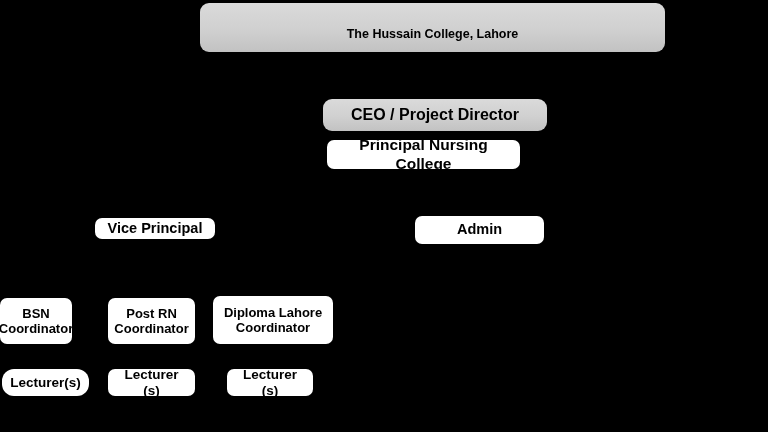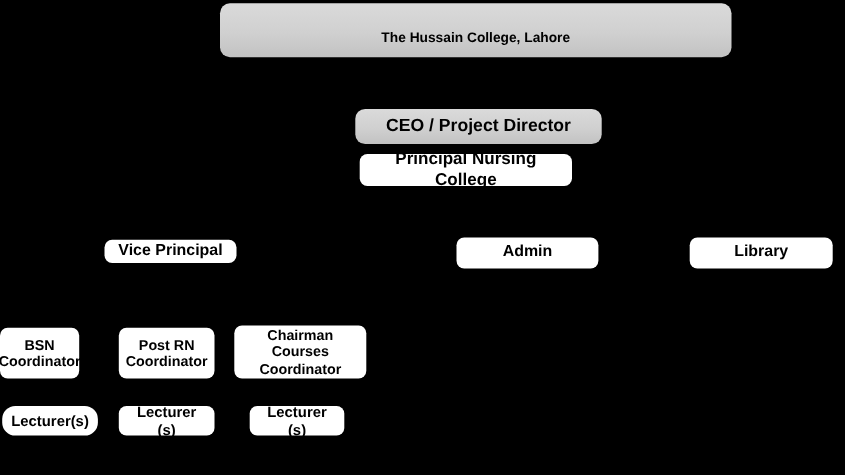--- a/index.html
+++ b/index.html
@@ -79,36 +79,33 @@
   </div>
 
   <div class="node" id="node-vice-principal">
     <span class="line-main">Vice Principal</span>
   </div>
 
   <div class="node" id="node-admin">
     <span class="line-main">Admin</span>
   </div>
 
-  <div class="node" id="node-library">
-    <span class="line-main">Library</span>
-  </div>
 
   <div class="node stacked" id="node-bsn-coord">
     <span class="line-main">BSN</span>
     <span class="line-main">Coordinator</span>
   </div>
 
   <div class="node stacked" id="node-postrn-coord">
     <span class="line-main">Post RN</span>
     <span class="line-main">Coordinator</span>
   </div>
 
   <div class="node stacked" id="node-diploma-coord">
-    <span class="line-main">Chairman Courses</span>
+    <span class="line-main">Diploma Lahore</span>
     <span class="line-main">Coordinator</span>
   </div>
 
   <div class="node" id="node-lecturer-1">
     <span class="line-main">Lecturer(s)</span>
   </div>
 
   <div class="node" id="node-lecturer-2">
     <span class="line-main">Lecturer (s)</span>
   </div>

